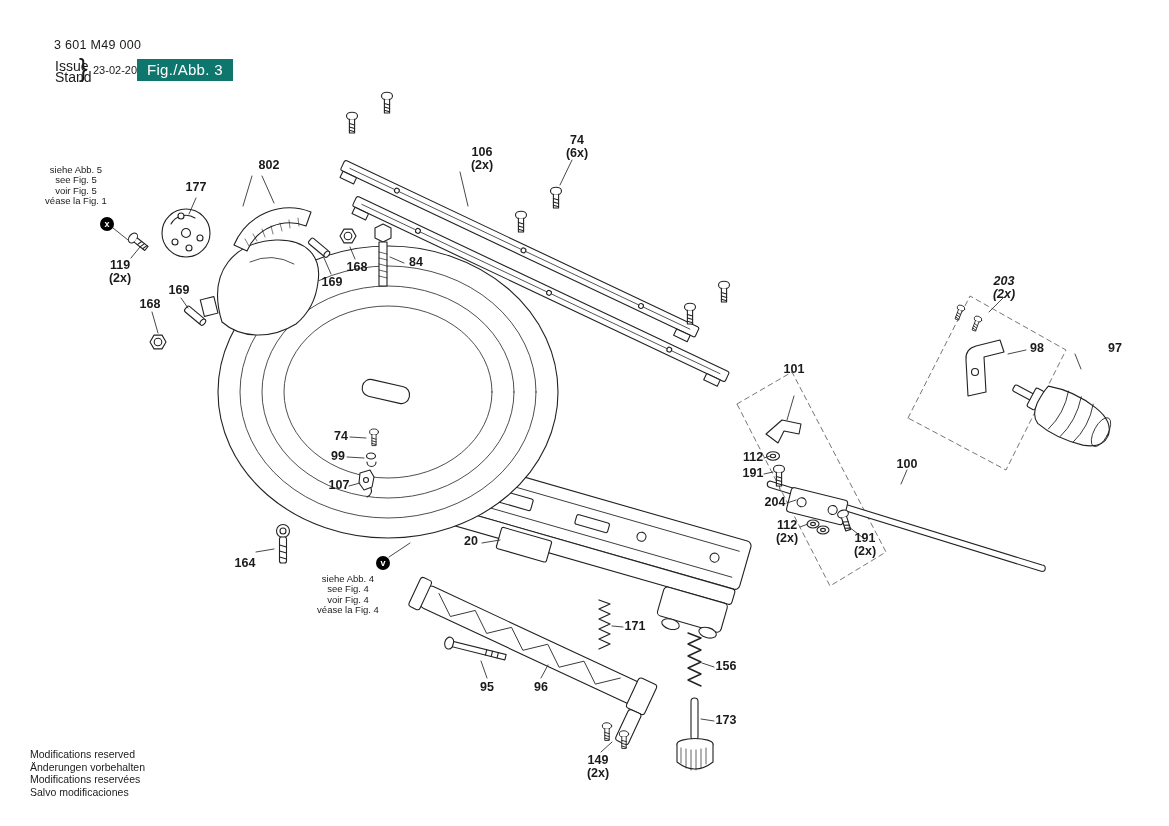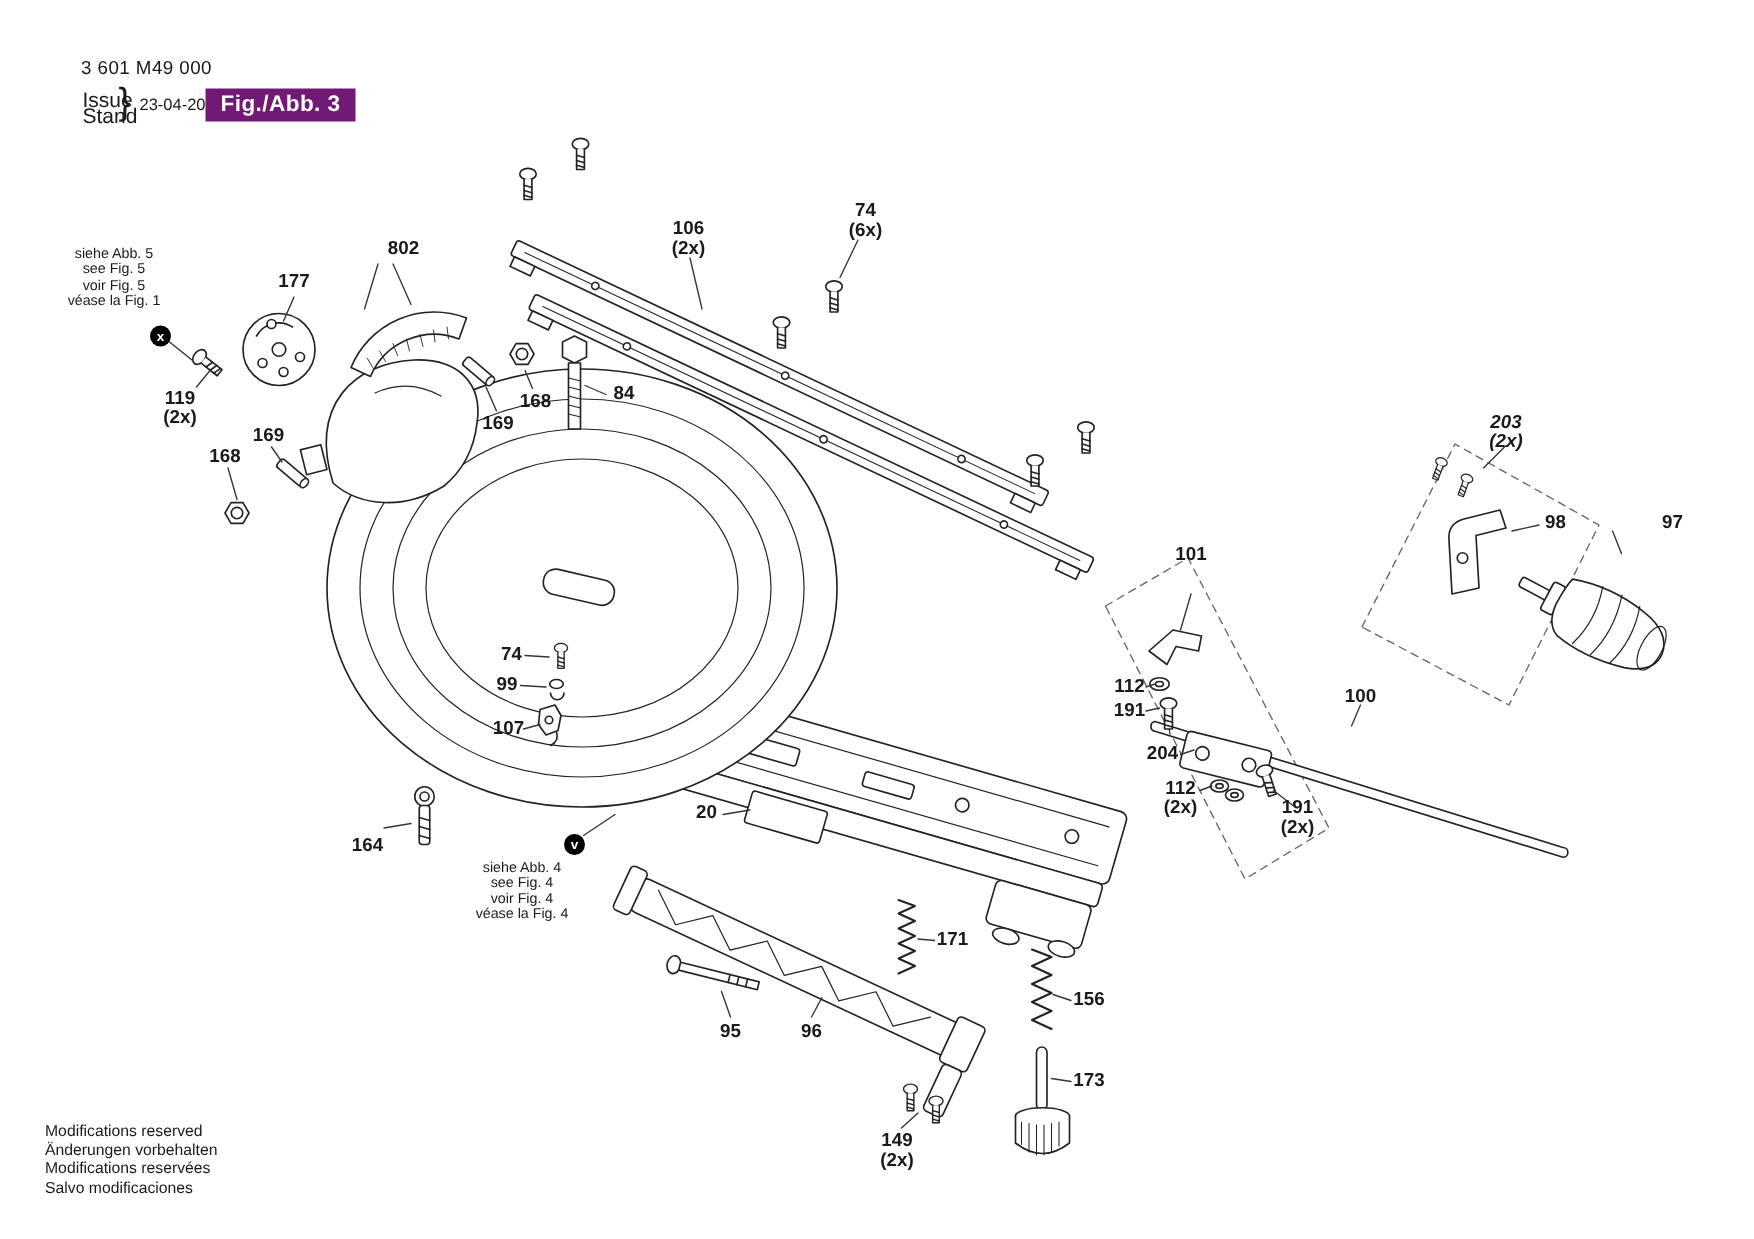--- a/index.html
+++ b/index.html
@@ -5,21 +5,21 @@
   * { margin:0; padding:0; box-sizing:border-box; }
   html,body { width:1169px; height:826px; background:#ffffff; position:relative; overflow:hidden;
               font-family:"Liberation Sans", sans-serif; color:#1a1a1a; }
   svg.drawing { position:absolute; left:0; top:0; }
 
   
   .part-number { position:absolute; font-size:12.5px; letter-spacing:.3px; }
   .small-label { position:absolute; font-size:14px; line-height:11px; }
   .brace { position:absolute; font-size:25px; font-weight:400; }
   .date  { position:absolute; font-size:11px; }
-  .fig-badge { position:absolute; background:#701a75; color:#fff; font-weight:bold;
+  .fig-badge { position:absolute; background:#0f766e; color:#fff; font-weight:normal;
                font-size:15px; padding:2px 10px 3px; letter-spacing:.3px; }
 
   
   .callout { position:absolute; transform:translateX(-50%); text-align:center;
              font-weight:bold; font-size:12.5px; line-height:13px; white-space:nowrap; }
   .callout span { display:block; }
 
   
   .ref-block { position:absolute; width:92px; text-align:center;
                font-size:9.5px; line-height:10.3px; }
@@ -303,21 +303,21 @@
       <path d="M389,557 L410,543"></path>
     </g>
   </g>
 </svg>
 
 <header>
   <div class="part-number" style="left:54px;top:38px;">3 601 M49 000</div>
   <div class="small-label" style="left:55px;top:61px;">Issue</div>
   <div class="small-label" style="left:55px;top:72px;">Stand</div>
   <div class="brace" style="left:79px;top:54px;">}</div>
-  <div class="date" style="left:93px;top:64px;">23-04-20</div>
+  <div class="date" style="left:93px;top:64px;">23-02-20</div>
   <div class="fig-badge" style="left:137px;top:59px;">Fig./Abb. 3</div>
 </header>
 
 <div class="ref-block" style="left:30px;top:165px;">
   <div>siehe Abb. 5</div>
   <div>see Fig. 5</div>
   <div>voir Fig. 5</div>
   <div>véase la Fig. 1</div>
 </div>
 <div class="ref-marker" style="left:100px;top:217px;">x</div>
@@ -348,21 +348,21 @@
   </div>
 <div class="callout" style="left:332px;top:276px;">
     <span>169</span>
   </div>
 <div class="callout" style="left:357px;top:261px;">
     <span>168</span>
   </div>
 <div class="callout" style="left:416px;top:256px;">
     <span>84</span>
   </div>
-<div class="callout" style="left:459px;top:146px;">
+<div class="callout" style="left:482px;top:146px;">
     <span>106</span>
     <span>(2x)</span>
   </div>
 <div class="callout" style="left:577px;top:134px;">
     <span>74</span>
     <span>(6x)</span>
   </div>
 <div class="callout" style="left:341px;top:430px;">
     <span>74</span>
   </div>

